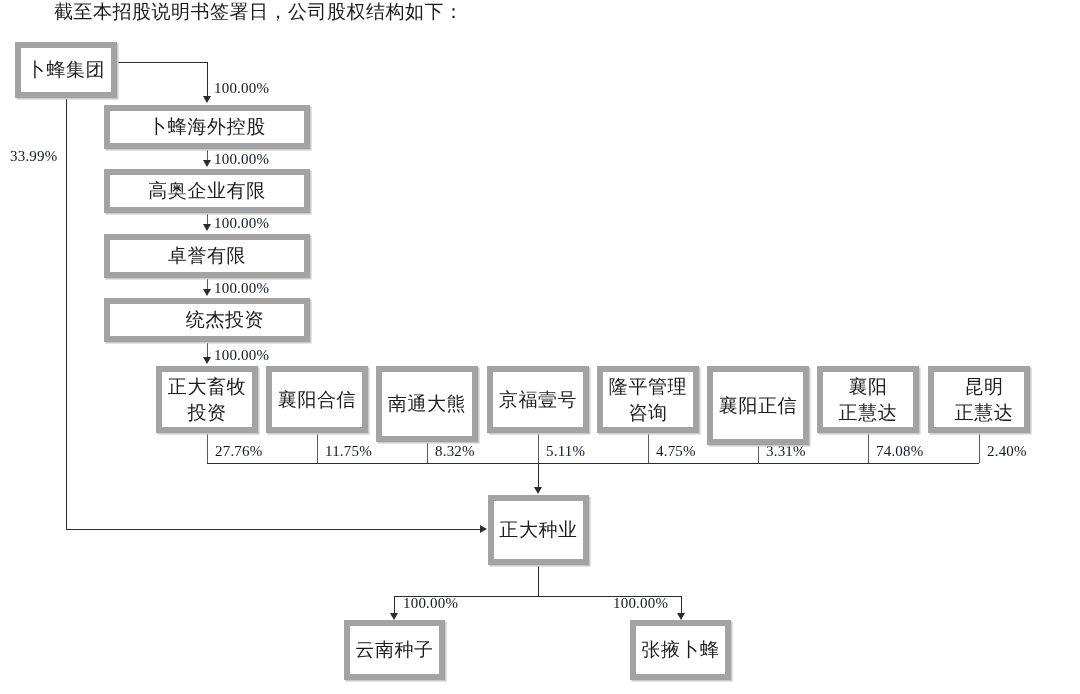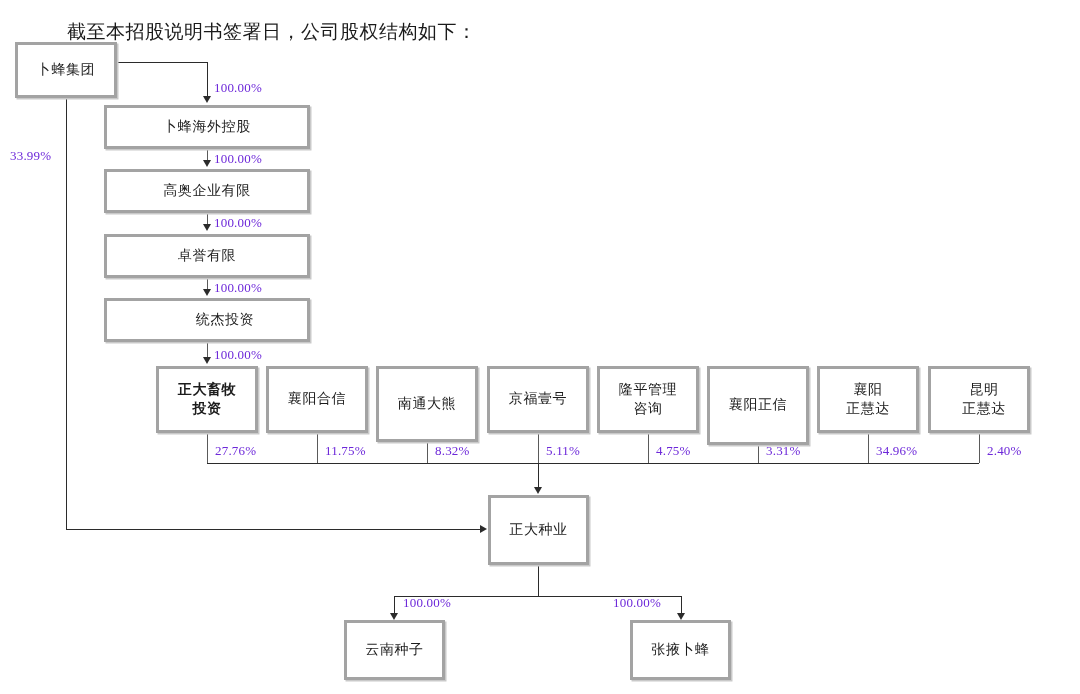--- a/index.html
+++ b/index.html
@@ -9,38 +9,37 @@
     background:#ffffff;
     font-family:"Liberation Serif","DejaVu Serif",serif;
     color:#111111;
     overflow:hidden;
     position:relative;
   }
   #stage { position:relative; width:1080px; height:694px; }
 
   .title {
     position:absolute;
-    left:67px; top:-1px;
+    left:54px; top:-1px;
     font-size:19px;
     letter-spacing:0.5px;
     white-space:nowrap;
     color:#1a1a1a;
-    margin-top:20px;
   }
 
   
   .node {
     position:absolute;
-    border:3px solid #a3a3a3;
+    border:6px solid #a3a3a3;
     background:#ffffff;
     display:flex;
     align-items:center;
     justify-content:center;
     text-align:center;
-    font-size:14px;
+    font-size:19px;
     line-height:1.32;
     color:#1c1c1c;
     letter-spacing:0.6px;
     z-index:5;
   }
   .node.shadow { box-shadow:1.5px 1.5px 0 0 #c9c9c9; }
   .node-label { display:block; white-space:pre-line; }
 
   
   .ln { position:absolute; background:#2b2b2b; z-index:2; }
@@ -58,22 +57,22 @@
   .arrow-r {
     position:absolute; z-index:3;
     width:0; height:0;
     border-top:4.5px solid transparent;
     border-bottom:4.5px solid transparent;
     border-left:7px solid #2b2b2b;
   }
 
   .pct {
     position:absolute;
-    font-size:13px;
-    color:#6d28d9;
+    font-size:15px;
+    color:#0f172a;
     white-space:nowrap;
     z-index:4;
     letter-spacing:0.2px;
   }
 </style>
 </head>
 <body>
 
 <div id="stage">
 
@@ -115,21 +114,21 @@
   <div class="pct" style="left:214px; top:280px;">100.00%</div>
 
   <div class="node shadow" style="left:104px; top:298px; width:206px; height:44px;padding-left:36px;">
     <span class="node-label">统杰投资</span>
   </div>
 
   <div class="ln v thin" style="left:207px; top:342px; height:17px;"></div>
   <div class="arrow-d" style="left:203px; top:357px;"></div>
   <div class="pct" style="left:214px; top:347px;">100.00%</div>
 
-  <div class="node shadow" style="left:156px; top:366px; width:102px; height:67px;font-weight:bold;">
+  <div class="node shadow" style="left:156px; top:366px; width:102px; height:67px;">
     <span class="node-label">正大畜牧
 投资</span>
   </div>
   <div class="node shadow" style="left:266px; top:366px; width:102px; height:67px;">
     <span class="node-label">襄阳合信</span>
   </div>
   <div class="node shadow" style="left:376px; top:366px; width:102px; height:76px;">
     <span class="node-label">南通大熊</span>
   </div>
   <div class="node shadow" style="left:487px; top:366px; width:102px; height:67px;">
@@ -161,21 +160,21 @@
   <div class="ln v thin" style="left:979px; top:433px; height:30px;"></div>
 
   <div class="ln h" style="left:207px; top:463px; width:772px;"></div>
 
   <div class="pct" style="left:215px; top:443px;">27.76%</div>
   <div class="pct" style="left:325px; top:443px;">11.75%</div>
   <div class="pct" style="left:435px; top:443px;">8.32%</div>
   <div class="pct" style="left:546px; top:443px;">5.11%</div>
   <div class="pct" style="left:656px; top:443px;">4.75%</div>
   <div class="pct" style="left:766px; top:443px;">3.31%</div>
-  <div class="pct" style="left:876px; top:443px;">34.96%</div>
+  <div class="pct" style="left:876px; top:443px;">74.08%</div>
   <div class="pct" style="left:987px; top:443px;">2.40%</div>
 
   <div class="ln v" style="left:538px; top:463px; height:26px;"></div>
   <div class="arrow-d" style="left:534px; top:487px;"></div>
 
   <div class="node shadow" style="left:488px; top:495px; width:101px; height:70px;">
     <span class="node-label">正大种业</span>
   </div>
 
   <div class="ln v" style="left:538px; top:565px; height:31px;"></div>

